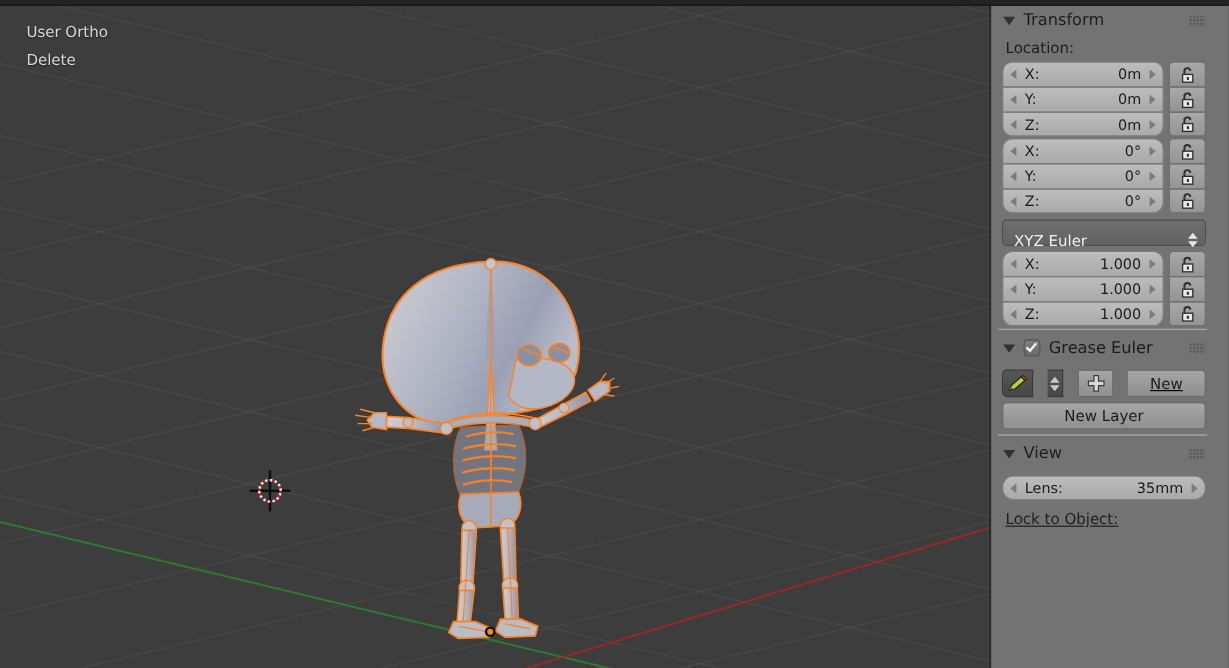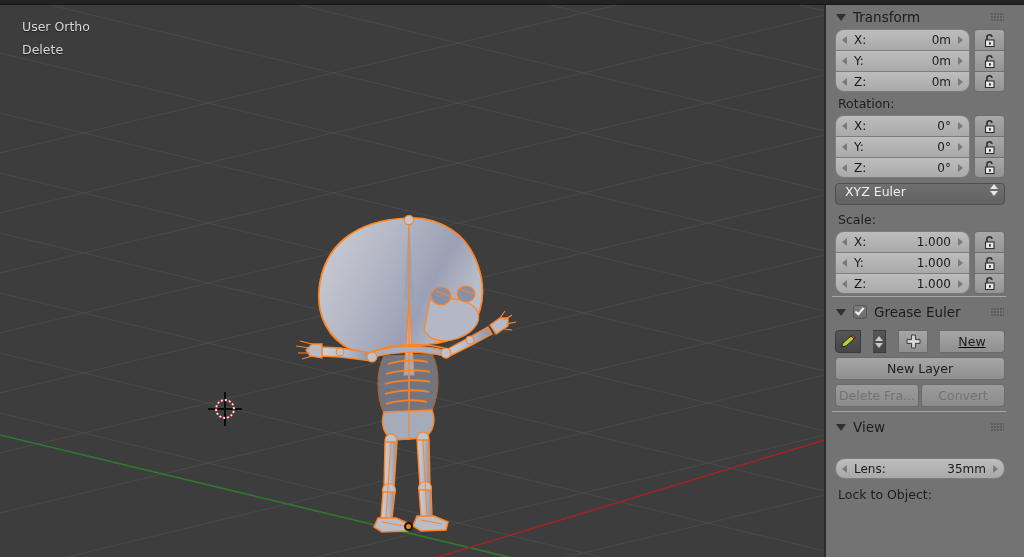--- a/index.html
+++ b/index.html
@@ -119,22 +119,22 @@
     display: flex; align-items: center; justify-content: center;
   }
   .locks .lockbtn:first-child { border-radius: 4px 4px 0 0; }
   .locks .lockbtn:last-child { border-radius: 0 0 4px 4px; border-bottom: 1px solid #6f6f6f; }
 
   
   .dropdown {
     margin: 5px 7px 4px 9px; height: 22px;
     background: linear-gradient(to bottom, #6f6f6f, #626262);
     border: 1px solid #4e4e4e; border-radius: 4px;
-    display: flex; align-items: flex-start;
-    color: #f0f0f0; font-size: 12.5px; padding: 0 6px 0 9px;
+    display: flex; align-items: center;
+    color: #f0f0f0; font-size: 12.5px; padding: 12px 6px 0 9px;
   }
   .dropdown .dd-val { flex: 1; }
   .dd-arrows { display: flex; flex-direction: column; gap: 2px; }
   .dd-arrows i {
     display: block; width: 0; height: 0;
     border-left: 4px solid transparent; border-right: 4px solid transparent;
   }
   .dd-arrows i.up { border-bottom: 5px solid #e6e6e6; }
   .dd-arrows i.dn { border-top: 5px solid #e6e6e6; }
 
@@ -355,20 +355,21 @@
 
   <div class="panel">
     <div class="panel-inner">
 
       <div class="sec-header">
         <span class="tri"></span>
         <span class="ttl">Transform</span>
         <span class="grip"></span>
       </div>
 
+      <div class="sublabel">Location:</div>
       <div class="field-row">
         <div class="num-col numgroup">
           <div class="numfield">
             <span class="arr-l"></span>
             <span class="lbl">X:</span>
             <span class="val">0m</span>
             <span class="arr-r"></span>
           </div>
           <div class="numfield">
             <span class="arr-l"></span>
@@ -401,21 +402,20 @@
           <div class="lockbtn">
             <svg width="13" height="15" viewBox="0 0 13 15">
                 <path d="M4 7V4.6A2.4 2.4 0 0 1 9 4" fill="none" stroke="#2e2e2e" stroke-width="1.6"></path>
                 <rect x="2.5" y="7" width="8.5" height="6.5" fill="#e8e8e8" stroke="#2e2e2e" stroke-width="1.1"></rect>
                 <rect x="6" y="9.2" width="1.8" height="2.4" fill="#2e2e2e"></rect>
               </svg>
           </div>
         </div>
       </div>
 
-      <div class="sublabel">Rotation:</div>
       <div class="field-row">
         <div class="num-col numgroup">
           <div class="numfield">
             <span class="arr-l"></span>
             <span class="lbl">X:</span>
             <span class="val">0°</span>
             <span class="arr-r"></span>
           </div>
           <div class="numfield">
             <span class="arr-l"></span>
@@ -456,21 +456,20 @@
       </div>
 
       <div class="dropdown">
         <span class="dd-val">XYZ Euler</span>
         <span class="dd-arrows">
             <i class="up"></i>
             <i class="dn"></i>
           </span>
       </div>
 
-      <div class="sublabel">Scale:</div>
       <div class="field-row">
         <div class="num-col numgroup">
           <div class="numfield">
             <span class="arr-l"></span>
             <span class="lbl">X:</span>
             <span class="val">1.000</span>
             <span class="arr-r"></span>
           </div>
           <div class="numfield">
             <span class="arr-l"></span>
@@ -542,49 +541,41 @@
           <span>New</span>
         </div>
       </div>
 
       <div class="btn-row">
         <div class="btn flex">
           <span>New Layer</span>
         </div>
       </div>
 
-      <div class="btn-row">
-        <div class="btn flex disabled">
-          <span>Delete Fra...</span>
-        </div>
-        <div class="btn flex disabled">
-          <span>Convert</span>
-        </div>
-      </div>
 
       <div class="sec-divider"></div>
 
       <div class="sec-header">
         <span class="tri"></span>
         <span class="ttl">View</span>
         <span class="grip"></span>
       </div>
 
-      <div class="field-row" style="margin-top:19px;">
+      <div class="field-row" style="margin-top:6px;">
         <div class="num-col numgroup single">
           <div class="numfield">
             <span class="arr-l"></span>
             <span class="lbl">Lens:</span>
             <span class="val">35mm</span>
             <span class="arr-r"></span>
           </div>
         </div>
       </div>
 
-      <div class="sublabel" style="padding-top:7px;">Lock to Object:</div>
+      <div class="sublabel" style="padding-top:7px;text-decoration:underline;">Lock to Object:</div>
 
     </div>
 
     <div class="pscroll"></div>
     <div class="corner-widget"></div>
   </div>
 
 </div>
 
 </body></html>

